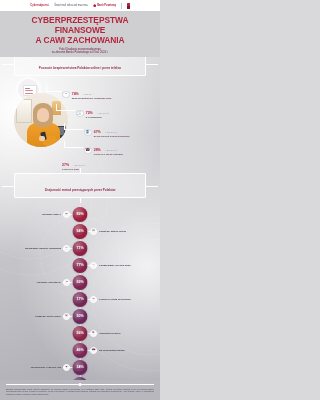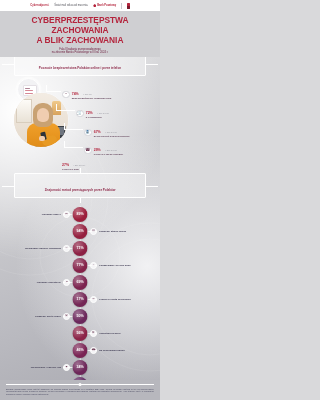--- a/index.html
+++ b/index.html
@@ -252,22 +252,22 @@
   <span class="topbar-logo">
     <span class="mark"></span>
     <span>Bank Pocztowy</span>
   </span>
   <span class="topbar-sep"></span>
   <span class="topbar-flag"></span>
 </div>
 
 <div class="hero">
   <h1>
-    <span>CYBERPRZESTĘPSTWA ZACHOWANIA</span><br>
-    <span>A BLIK ZACHOWANIA</span>
+    <span>CYBERPRZESTĘPSTWA FINANSOWE</span><br>
+    <span>A CAWI ZACHOWANIA</span>
   </h1>
   <div class="sub">
     <span>Fala II badania przeprowadzonego</span><br>
     <span>na zlecenie Banku Pocztowego w III kw. 2024 r.</span>
   </div>
 </div>
 
 <div class="body-wrap">
 
   <svg class="arcs" viewBox="0 0 160 353" preserveAspectRatio="none">

